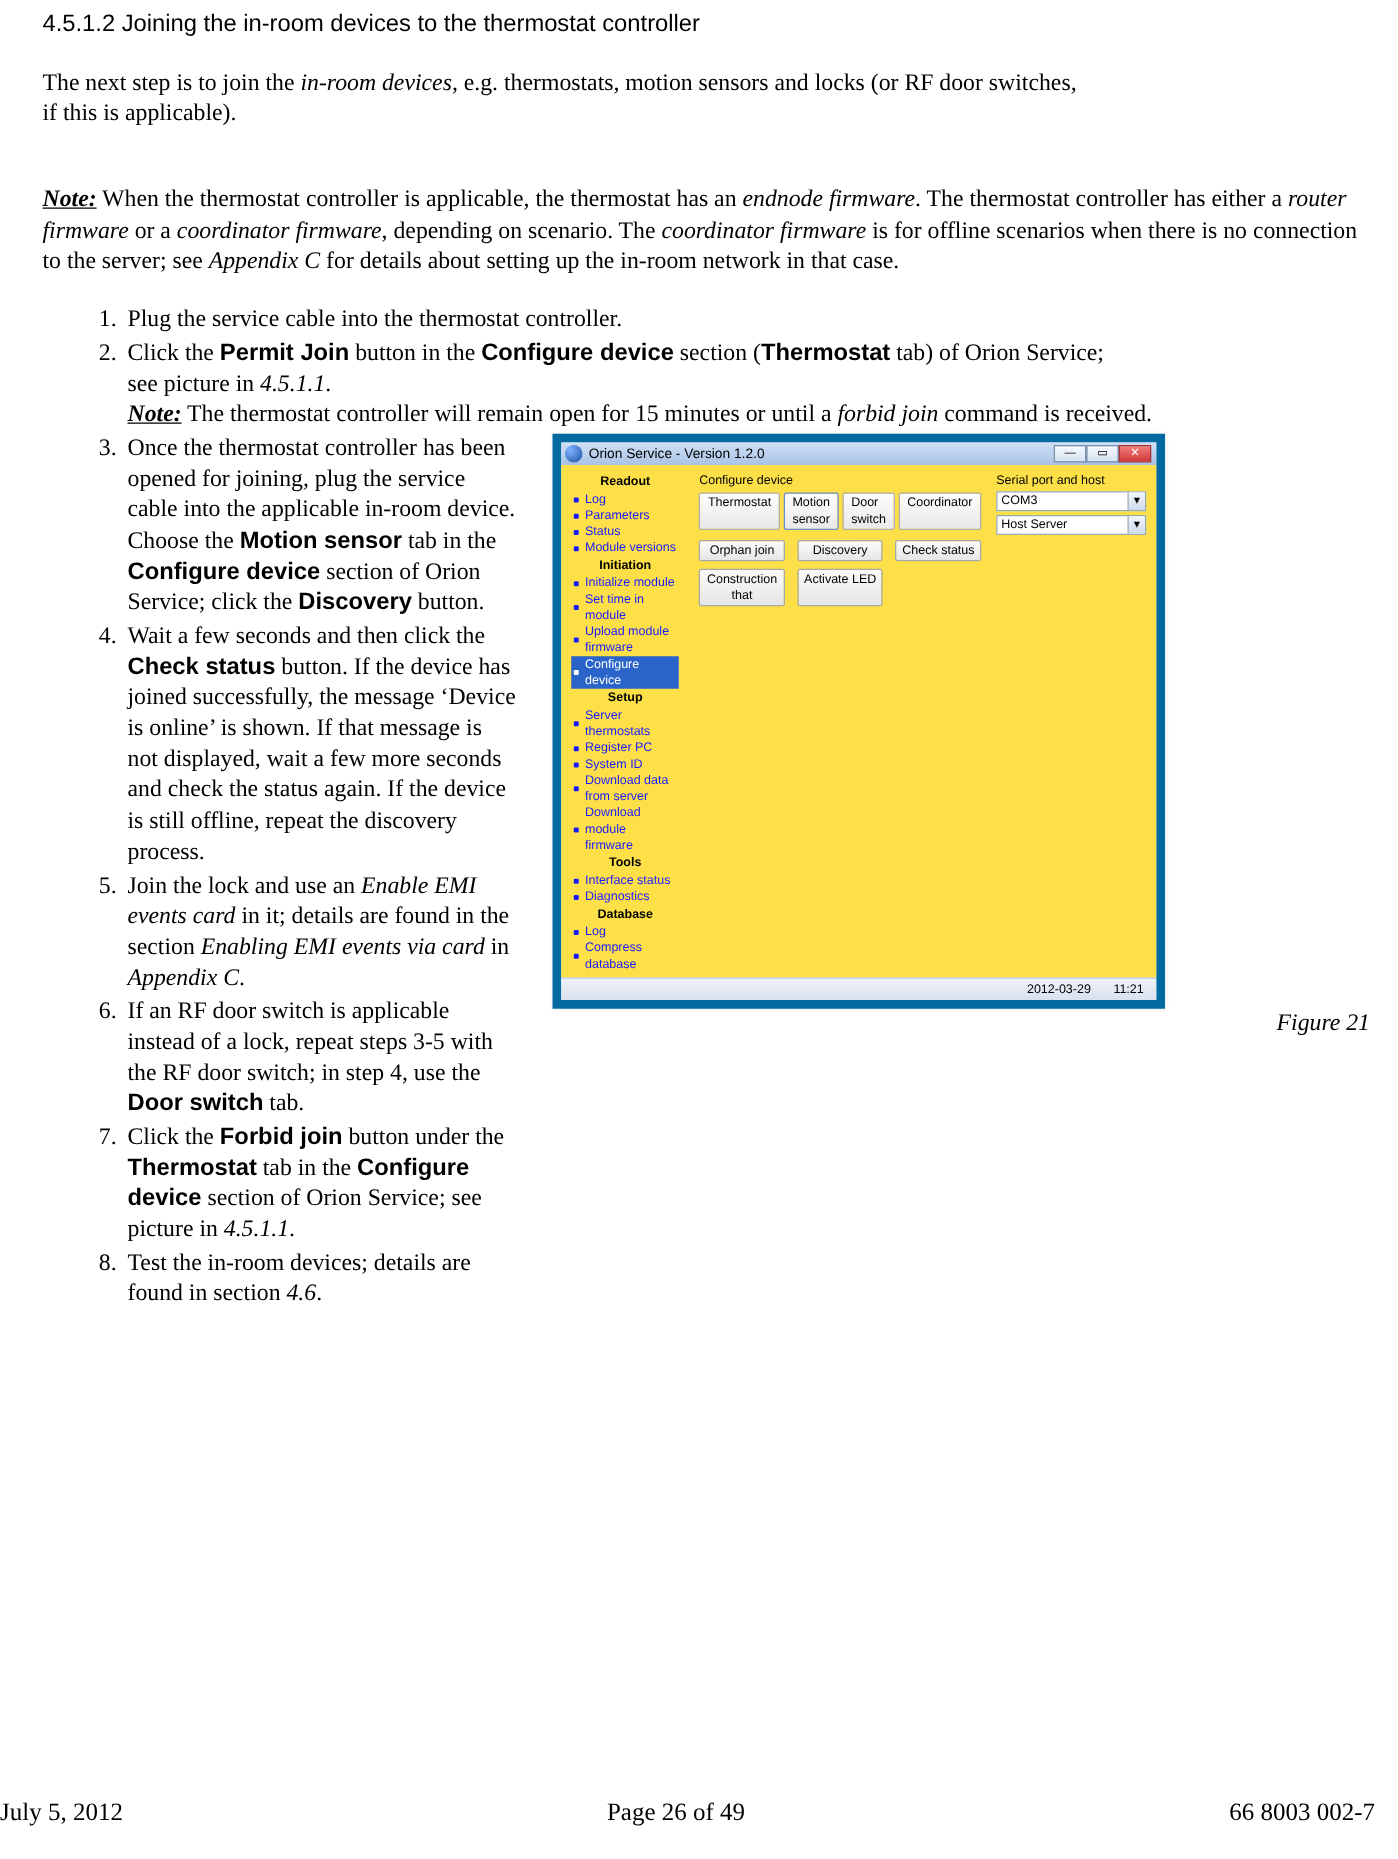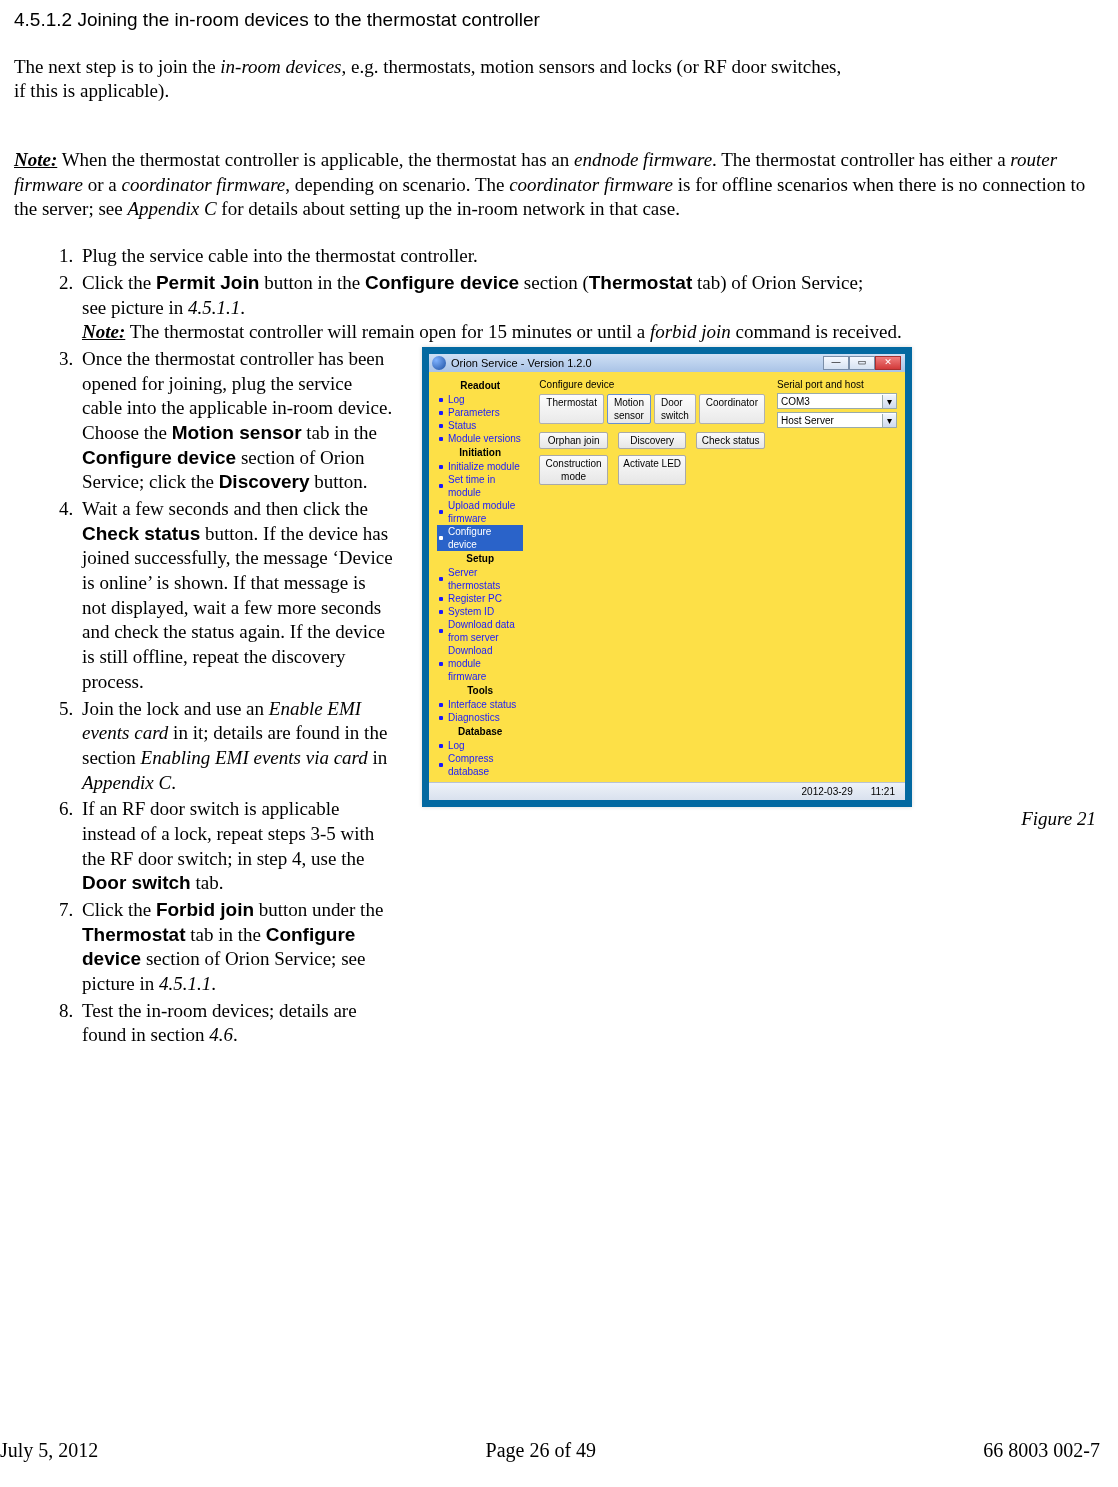--- a/index.html
+++ b/index.html
@@ -7,21 +7,21 @@
       font-family: "Times New Roman", Times, serif;
       font-size: 19px;
       line-height: 1.3;
       color: #000;
       background: #fff;
       width: 1118px;
       height: 1487px;
       position: relative;
       padding: 8px 22px 0 0;
     }
-    .content { padding-left: 14px; }
+    .content { padding-left: 34px; }
     h4.section-hdr {
       font-family: Arial, Helvetica, sans-serif;
       font-weight: 400;
       font-size: 19px;
       margin-bottom: 2px;
     }
     p { margin-bottom: 4px; margin-top: 22px; }
     .intro { max-width: 1060px; }
     .vgap { height: 18px; }
     .und { text-decoration: underline; }
@@ -104,21 +104,21 @@
     .vbtn {
       font-size: 10px; text-align: center;
       padding: 1px 2px;
       border: 1px solid #a9a9a9; background: linear-gradient(#fbfbfb,#e6e6e6);
       border-radius: 2px;
     }
     .sp-col { width: 120px; }
     .sp-col .panel-label { margin-bottom: 2px; }
     .combo {
       display: flex; border: 1px solid #9aa; background: #fff;
-      font-size: 10px; align-items: center; height: 16px; margin-bottom: 3px;
+      font-size: 10px; height: 16px; margin-bottom: 3px;
     }
     .combo span { flex: 1; padding: 0 3px; }
     .combo .arr { width: 14px; text-align: center; background: linear-gradient(#f2f6fc,#cfdaee); border-left: 1px solid #9aa; }
 
     .win-status {
       display: flex; justify-content: flex-end; gap: 18px;
       background: linear-gradient(#eef2f8,#d9e1ee);
       border-top: 1px solid #b8c2d4;
       font-size: 10px; padding: 2px 10px;
     }
@@ -280,21 +280,21 @@
               <div class="tabs" id="tabs">
                   <div class="tab">Thermostat</div>
                   <div class="tab active">Motion sensor</div>
                   <div class="tab">Door switch</div>
                   <div class="tab">Coordinator</div>
                 </div>
               <div class="btn-grid" id="btngrid">
                   <div class="vbtn">Orphan join</div>
                   <div class="vbtn">Discovery</div>
                   <div class="vbtn">Check status</div>
-                  <div class="vbtn">Construction mode</div>
+                  <div class="vbtn">Construction that</div>
                   <div class="vbtn">Activate LED</div>
                 </div>
             </div>
             <div class="sp-col">
               <div class="panel-label">Serial port and host</div>
               <div class="combo">
                   <span>COM3</span>
                   <div class="arr">▾</div>
                 </div>
               <div class="combo">

